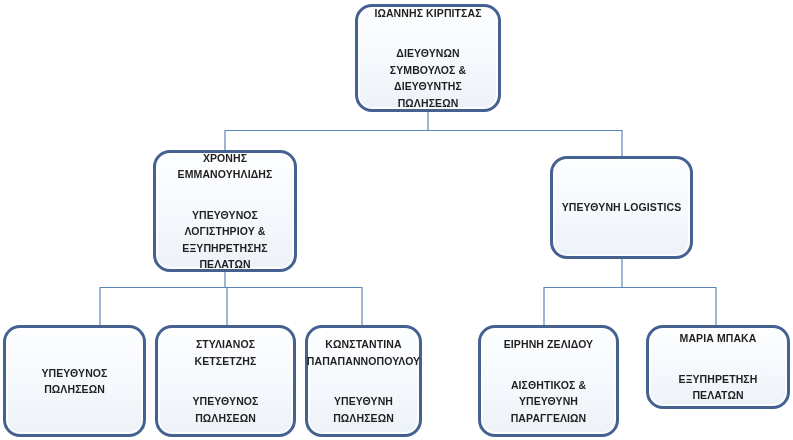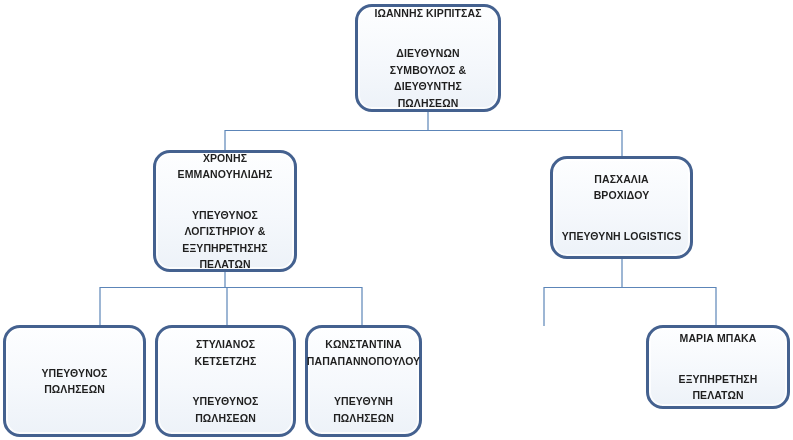--- a/index.html
+++ b/index.html
@@ -88,22 +88,20 @@
   <div class="node pos-l2a">
     <div class="name">ΧΡΟΝΗΣ
 ΕΜΜΑΝΟΥΗΛΙΔΗΣ</div>
     <div class="title">ΥΠΕΥΘΥΝΟΣ
 ΛΟΓΙΣΤΗΡΙΟΥ &amp;
 ΕΞΥΠΗΡΕΤΗΣΗΣ
 ΠΕΛΑΤΩΝ</div>
   </div>
 
   <div class="node pos-l2b">
-    <div class="name">ΠΑΣΧΑΛΙΑ
-ΒΡΟΧΙΔΟΥ</div>
     <div class="title">ΥΠΕΥΘΥΝΗ LOGISTICS</div>
   </div>
 
   <div class="node pos-b1">
     <div class="title">ΥΠΕΥΘΥΝΟΣ
 ΠΩΛΗΣΕΩΝ</div>
   </div>
 
   <div class="node pos-b2">
     <div class="name">ΣΤΥΛΙΑΝΟΣ
@@ -111,20 +109,26 @@
     <div class="title">ΥΠΕΥΘΥΝΟΣ
 ΠΩΛΗΣΕΩΝ</div>
   </div>
 
   <div class="node pos-b3">
     <div class="name">ΚΩΝΣΤΑΝΤΙΝΑ
 ΠΑΠΑΠΑΝΝΟΠΟΥΛΟΥ</div>
     <div class="title">ΥΠΕΥΘΥΝΗ ΠΩΛΗΣΕΩΝ</div>
   </div>
 
+  <div class="node pos-b4">
+    <div class="name">ΕΙΡΗΝΗ ΖΕΛΙΔΟΥ</div>
+    <div class="title">ΑΙΣΘΗΤΙΚΟΣ &amp;
+ΥΠΕΥΘΥΝΗ
+ΠΑΡΑΓΓΕΛΙΩΝ</div>
+  </div>
 
   <div class="node pos-b5">
     <div class="name">ΜΑΡΙΑ ΜΠΑΚΑ</div>
     <div class="title">ΕΞΥΠΗΡΕΤΗΣΗ
 ΠΕΛΑΤΩΝ</div>
   </div>
 
 </div>
 
 </body></html>

